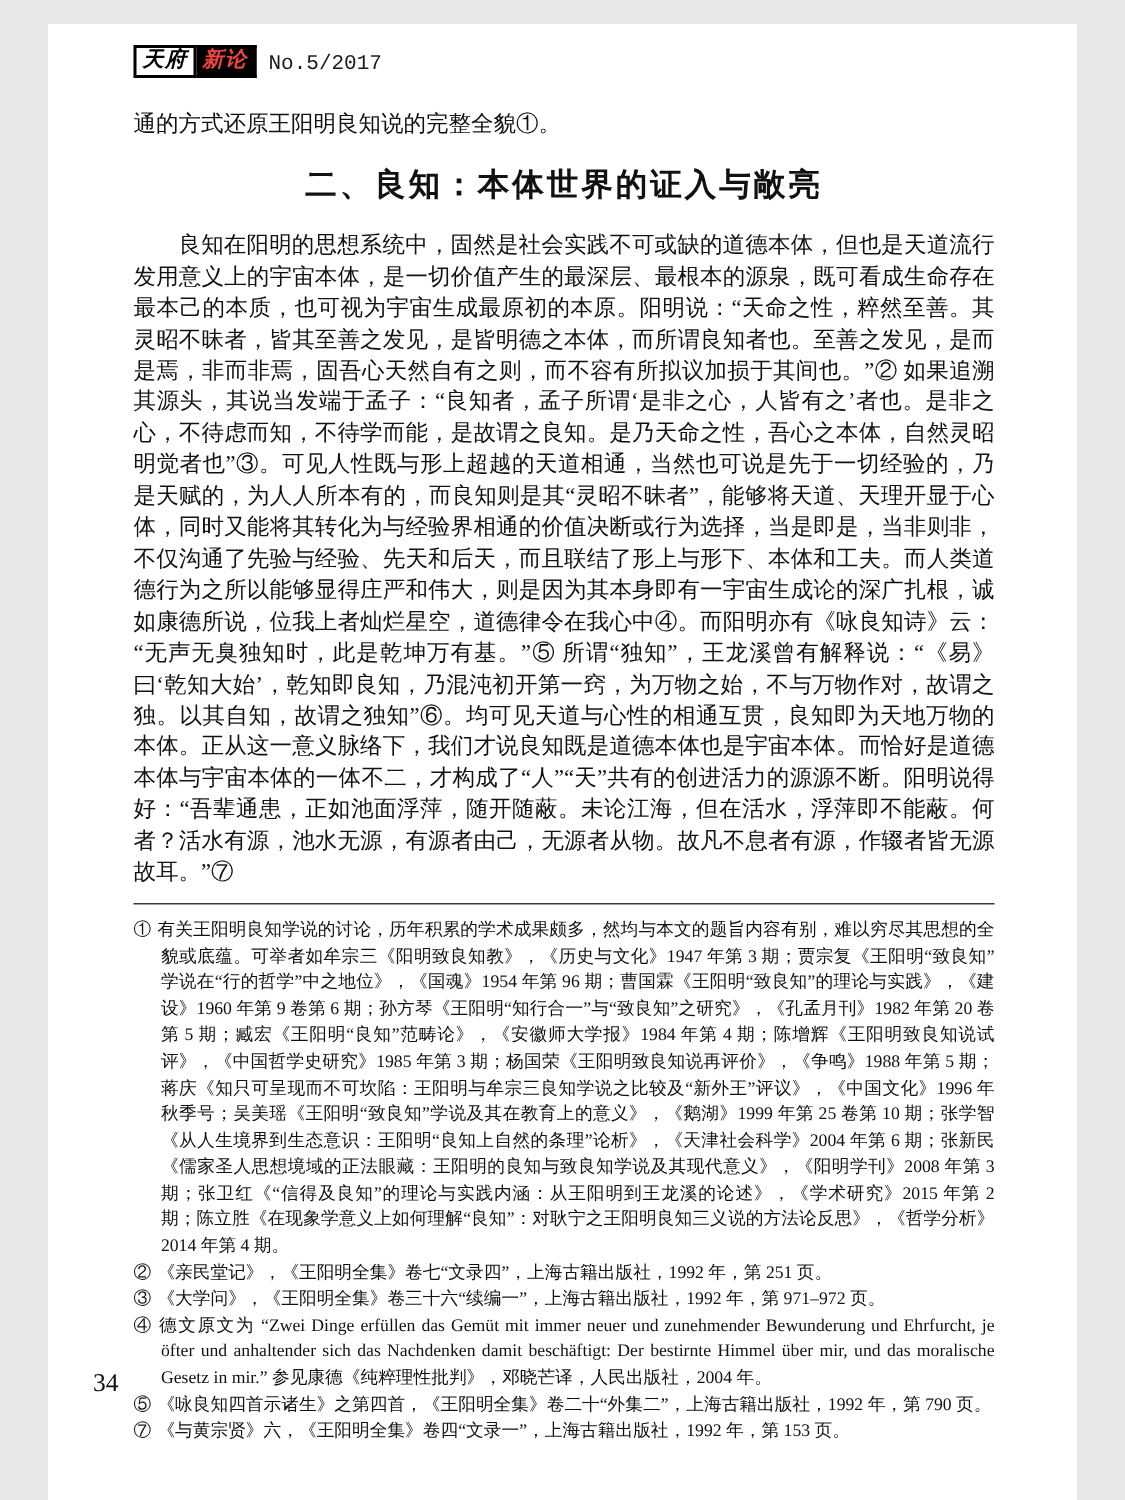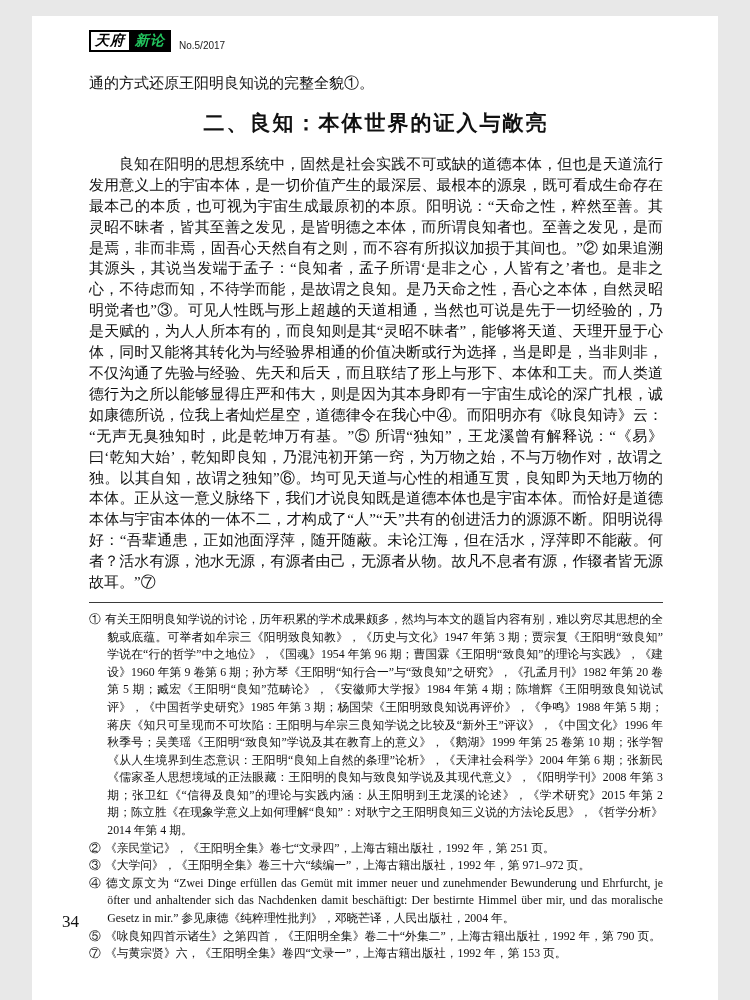--- a/index.html
+++ b/index.html
@@ -16,28 +16,28 @@
   }
   
   .header { display:flex; align-items:center; gap:6px; }
   .logo { display:flex; align-items:stretch; }
   .logo-a {
     display:inline-block; border:2px solid #000; padding:1px 4px;
     font-weight:bold; font-style:italic; font-size:14px; line-height:16px;
     letter-spacing:1px; color:#000; background:#fff;
   }
   .logo-b {
-    display:inline-block; background:#000; color:#22c55e; padding:1px 4px;
+    display:inline-block; background:#000; color:#ef4444; padding:1px 4px;
     border:2px solid #000; border-left:none;
     font-weight:bold; font-style:italic; font-size:14px; line-height:16px;
     letter-spacing:1px;
   }
   .issue {
-    font-family:Liberation Sans, sans-serif;
-    font-size:10px; color:#1a1a1a; margin-left:2px; align-self:flex-end; padding-bottom:1px;
+    font-family:Liberation Mono, monospace;
+    font-size:14px; color:#1a1a1a; margin-left:2px; align-self:flex-end; padding-bottom:1px;
   }
   
   .intro { margin:21px 0 0 0; font-size:15px; line-height:20.9px; }
   .section-title {
     margin:15px 0 17px 0; text-align:center;
     font-size:21px; font-weight:bold; letter-spacing:2px;
   }
   .body-text p {
     margin:0; text-indent:2em; text-align:justify;
     font-size:15px; line-height:20.9px;

